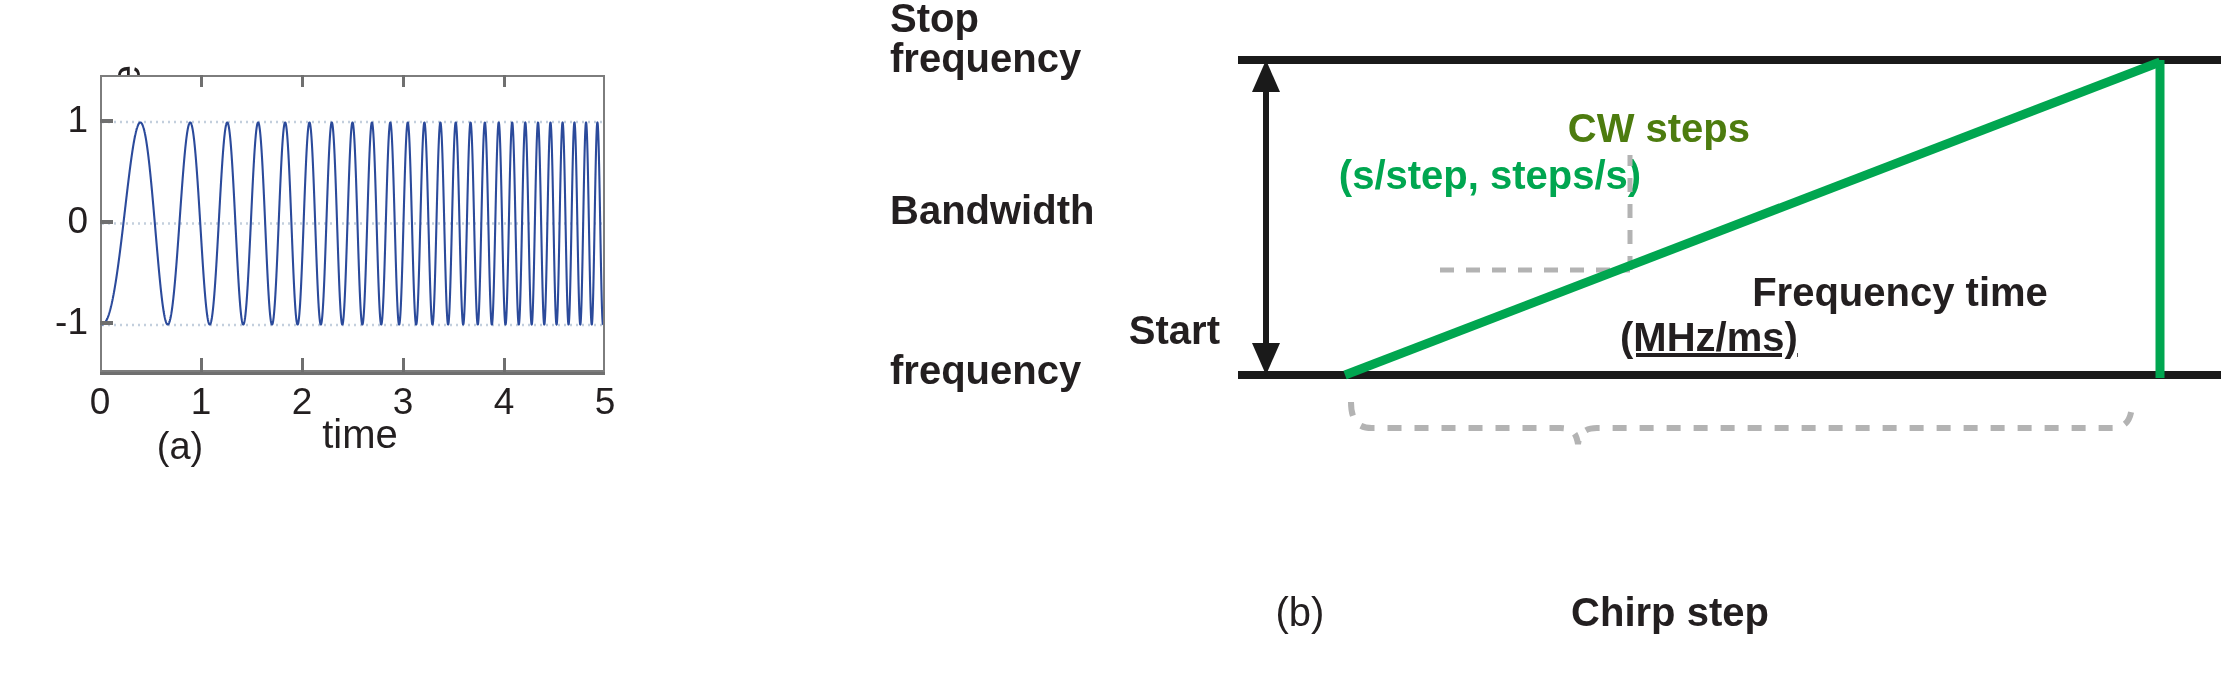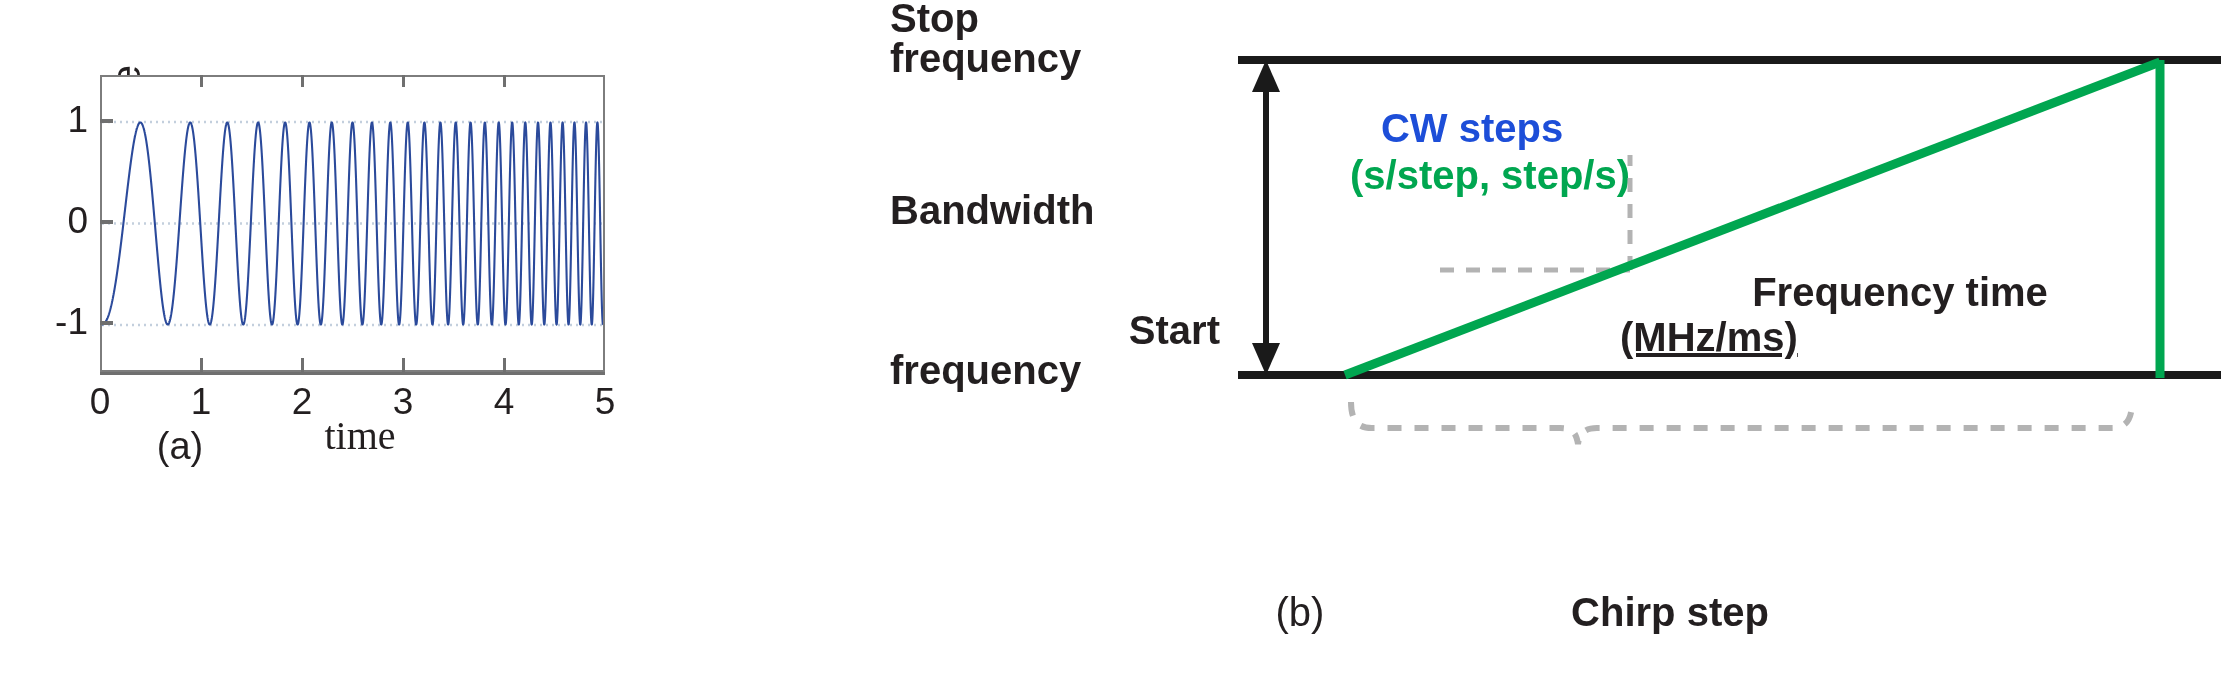--- a/index.html
+++ b/index.html
@@ -12,21 +12,21 @@
   #panel-a{left:0;top:0;width:900px;height:675px;}
   #plot-a-frame{left:100px;top:75px;width:505px;height:297px;
       border:2px solid #7d7d7d;box-sizing:border-box;background:#fff;}
   .ytick-label{position:absolute;text-align:right;font-size:37px;line-height:1;color:#231f20;}
   .xtick-label{position:absolute;text-align:center;font-size:37px;line-height:1;color:#231f20;}
   .tickmark{position:absolute;background:#6f6f6f;}
   #ylabel-a{position:absolute;left:-4px;top:130px;width:260px;
       transform:rotate(-90deg);transform-origin:50% 50%;
       text-align:center;font-size:40px;color:#231f20;letter-spacing:.2px;}
   #xlabel-a{position:absolute;left:230px;top:412px;width:260px;text-align:center;
-      font-size:40px;color:#231f20;font-family:Liberation Serif, serif;}
+      font-size:40px;color:#231f20;}
   #caption-a{position:absolute;left:90px;top:425px;width:180px;text-align:center;
       font-size:38px;color:#231f20;}
   #axis-a-bottom{position:absolute;left:100px;top:372px;width:505px;height:3px;background:#6f6f6f;}
 
   
   #panel-b{left:900px;top:0;width:1333px;height:658px;}
   .blabel{position:absolute;font-size:40px;font-weight:700;line-height:1.03;color:#231f20;}
 </style>
 </head>
 <body>
@@ -82,22 +82,22 @@
   <div class="abs" id="panel-b">
 
     <div class="blabel" style="left:-10px;top:-2px;width:330px;text-align:left;">Stop</div>
     <div class="blabel" style="left:-10px;top:38px;width:330px;text-align:left;">frequency</div>
 
     <div class="blabel" style="left:-10px;top:190px;width:330px;text-align:left;">Bandwidth</div>
 
     <div class="blabel" style="left:-10px;top:310px;width:330px;text-align:right;">Start</div>
     <div class="blabel" style="left:-10px;top:350px;width:330px;text-align:left;">frequency</div>
 
-    <div class="blabel" style="left:312px;top:108px;width:520px;text-align:center;color:#1d4ed8;">CW steps</div>
-    <div class="blabel" style="left:330px;top:155px;width:520px;text-align:center;color:#00a650;">(s/step, step/s)</div>
+    <div class="blabel" style="left:330px;top:108px;width:520px;text-align:right;color:#4d7c0f;">CW steps</div>
+    <div class="blabel" style="left:330px;top:155px;width:520px;text-align:center;color:#00a650;">(s/step, steps/s)</div>
 
     <div class="blabel" style="left:720px;top:272px;width:560px;text-align:center;">Frequency time</div>
     <div class="blabel" style="left:720px;top:317px;width:560px;text-align:left;text-decoration:underline;">(MHz/ms)</div>
 
     <svg class="abs" style="left:0;top:0;" width="1333" height="675" viewBox="0 0 1333 675">
 
       <line x1="338" y1="60" x2="1321" y2="60" stroke="#1a1a1a" stroke-width="8"></line>
 
       <line x1="338" y1="375" x2="1321" y2="375" stroke="#1a1a1a" stroke-width="8"></line>
 

